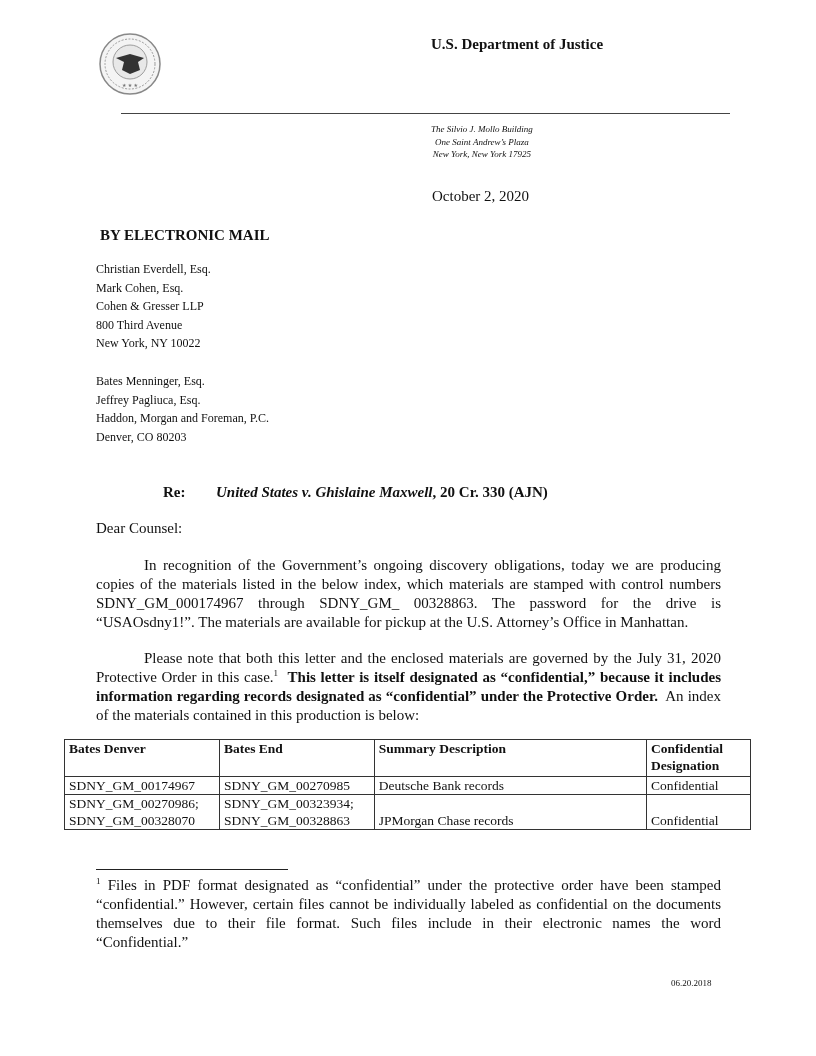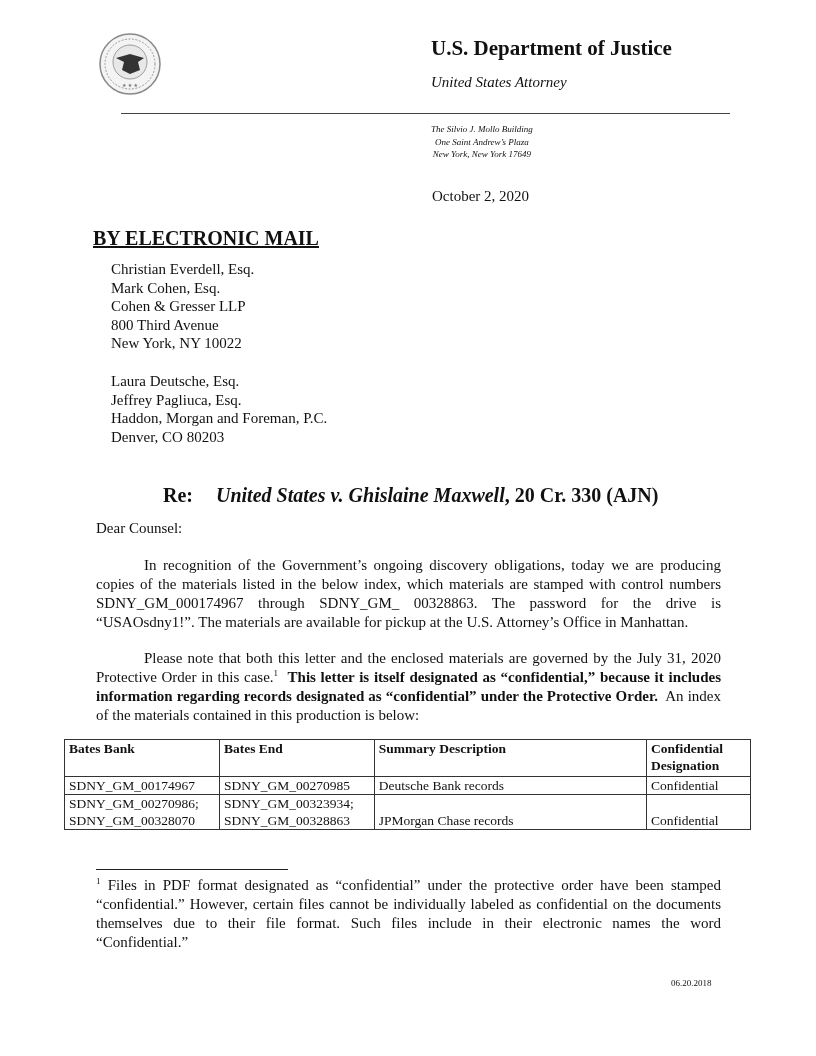--- a/index.html
+++ b/index.html
@@ -1,26 +1,26 @@
 <!DOCTYPE html>
 <html><head>
 <meta charset="utf-8">
 <style>
   html, body { margin: 0; padding: 0; background: #ffffff; }
   body { width: 816px; height: 1056px; position: relative; font-family: "Liberation Serif", serif; color: #111; }
   .abs { position: absolute; }
   .seal { left: 96px; top: 32px; width: 72px; height: 64px; }
-  .hdr-title { left: 431px; top: 36px; font-size: 21px; font-weight: bold; }
+  .hdr-title { left: 431px; top: 36px; font-size: 15px; font-weight: bold; }
   .hdr-office { left: 431px; top: 72px; font-size: 15px; font-style: italic; line-height: 20px; }
   .hdr-rule { left: 121px; top: 113px; width: 609px; height: 0; border-top: 1.5px solid #444; }
   .hdr-addr { left: 431px; top: 123px; font-size: 9px; font-style: italic; line-height: 12.5px; text-align: center; }
   .date { left: 432px; top: 188px; font-size: 15px; }
-  .via { left: 93px; top: 227px; font-size: 20px; font-weight: bold; text-decoration: underline; }
-  .addr-block { left: 111px; font-size: 15px; line-height: 18.5px; }
-  .re-line { left: 163px; top: 484px; font-size: 20px; font-weight: bold; }
+  .via { left: 100px; top: 227px; font-size: 15px; font-weight: bold; }
+  .addr-block { left: 96px; font-size: 12px; line-height: 18.5px; }
+  .re-line { left: 163px; top: 484px; font-size: 15px; font-weight: bold; }
   .re-line .re-label { display: inline-block; width: 53px; }
   .salutation { left: 96px; top: 520px; font-size: 15px; }
   .para { left: 96px; width: 625px; font-size: 15px; line-height: 19px; text-align: justify; }
   .para .indent { display: inline-block; width: 48px; }
   sup { font-size: 9px; line-height: 0; }
   table.index { left: 64px; top: 739px; width: 687px; border-collapse: collapse; font-size: 13.5px; }
   table.index th, table.index td { border: 1px solid #333; padding: 0 4px; vertical-align: bottom; text-align: left; line-height: 17px; }
   table.index th { font-weight: bold; vertical-align: top; height: 36px; }
   table.index td { height: 17px; }
   .fn-rule { left: 96px; top: 869px; width: 192px; border-top: 1px solid #222; }
@@ -34,41 +34,40 @@
   <svg width="72" height="64" viewBox="0 0 72 64">
     <circle cx="34" cy="32" r="30" fill="#f4f4f4" stroke="#888" stroke-width="1.5"></circle>
     <circle cx="34" cy="32" r="25" fill="none" stroke="#999" stroke-width="1" stroke-dasharray="2 1.5"></circle>
     <circle cx="34" cy="30" r="17" fill="#e8e8e8" stroke="#888" stroke-width="0.8"></circle>
     <path d="M20 26 L34 22 L48 26 L42 30 L44 38 L34 42 L26 38 L28 30 Z" fill="#333"></path>
     <text x="34" y="55" font-size="5" text-anchor="middle" fill="#777">★ ★ ★</text>
   </svg>
 </div>
 <div class="abs hdr-title">U.S. Department of Justice</div>
 <div class="abs hdr-office">
-  <div>United States Attorney</div>
 </div>
 <div class="abs hdr-rule"></div>
 <div class="abs hdr-addr">
   <div>The Silvio J. Mollo Building</div>
   <div>One Saint Andrew’s Plaza</div>
-  <div>New York, New York 17649</div>
+  <div>New York, New York 17925</div>
 </div>
 
 <div class="abs date">October 2, 2020</div>
 <div class="abs via">BY ELECTRONIC MAIL</div>
 
 <div class="abs addr-block" style="top:260px;">
   <div>Christian Everdell, Esq.</div>
   <div>Mark Cohen, Esq.</div>
   <div>Cohen &amp; Gresser LLP</div>
   <div>800 Third Avenue</div>
   <div>New York, NY 10022</div>
 </div>
 <div class="abs addr-block" style="top:372px;">
-  <div>Laura Deutsche, Esq.</div>
+  <div>Bates Menninger, Esq.</div>
   <div>Jeffrey Pagliuca, Esq.</div>
   <div>Haddon, Morgan and Foreman, P.C.</div>
   <div>Denver, CO 80203</div>
 </div>
 
 <div class="abs re-line">
   <span class="re-label">Re:</span><i>United States v. Ghislaine Maxwell</i><span>, 20 Cr. 330 (AJN)</span>
 </div>
 
 <div class="abs salutation">Dear Counsel:</div>
@@ -82,21 +81,21 @@
 
 <table class="abs index">
   <colgroup>
     <col style="width:155px">
       <col style="width:155px">
       <col style="width:273px">
       <col style="width:104px">
   </colgroup>
   <thead>
     <tr>
-      <th>Bates Bank</th>
+      <th>Bates Denver</th>
       <th>Bates End</th>
       <th>Summary Description</th>
       <th>Confidential Designation</th>
     </tr>
   </thead>
   <tbody>
     <tr>
       <td>SDNY_GM_00174967</td>
       <td>SDNY_GM_00270985</td>
       <td>Deutsche Bank records</td>

